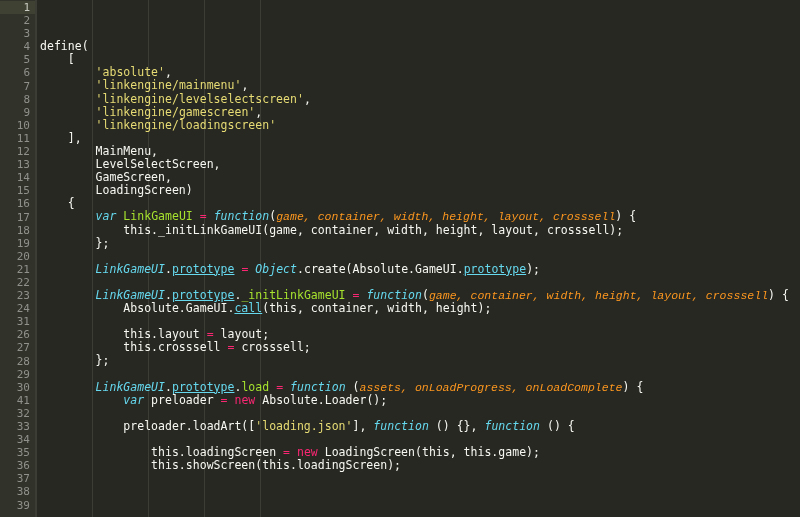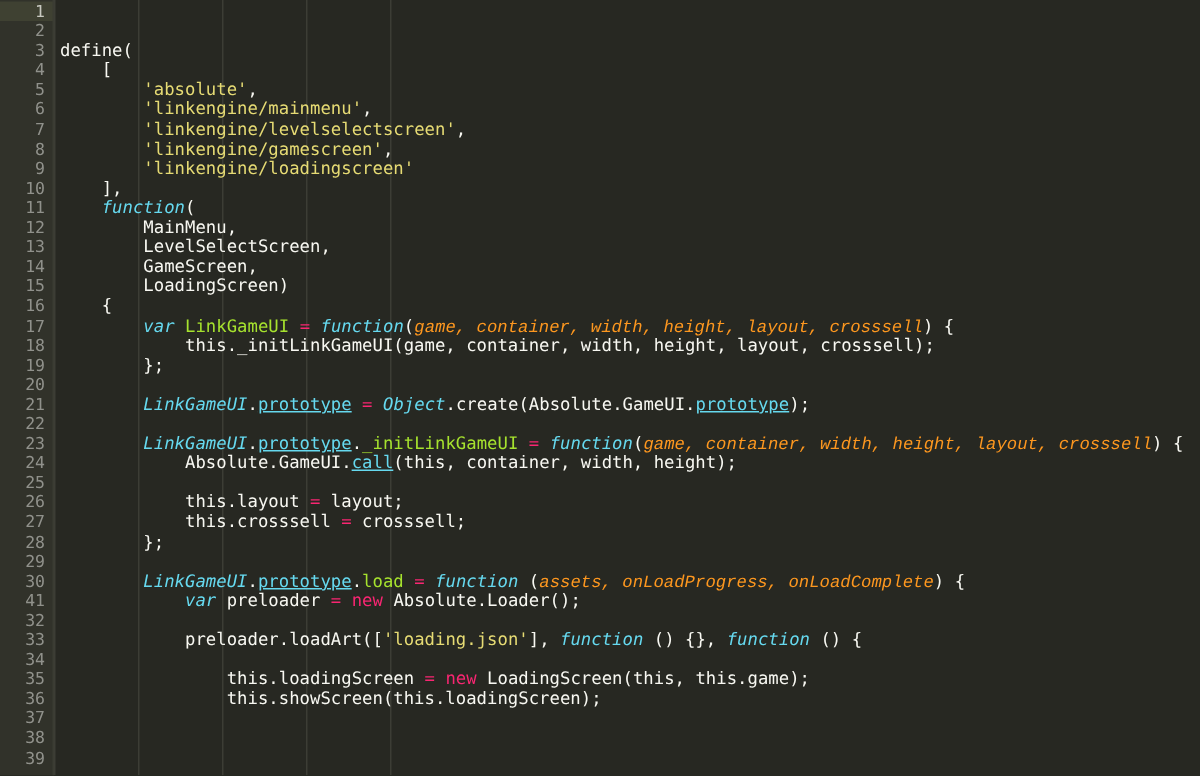--- a/index.html
+++ b/index.html
@@ -52,21 +52,21 @@
   .gutter-line.active {
     background: #3f4132;
     color: #c8c9c0;
   }
 
   
   #code-wrap {
     position: relative;
     flex: 1 1 auto;
     background: #272822;
-    padding-top: 1px;
+    padding-top: 14px;
     overflow: hidden;
   }
   
   #guides {
     position: absolute;
     top: 0; left: 0; right: 0; bottom: 0;
     pointer-events: none;
     z-index: 0;
   }
   .guide {
@@ -123,21 +123,21 @@
       <div class="gutter-line">15</div>
       <div class="gutter-line">16</div>
       <div class="gutter-line">17</div>
       <div class="gutter-line">18</div>
       <div class="gutter-line">19</div>
       <div class="gutter-line">20</div>
       <div class="gutter-line">21</div>
       <div class="gutter-line">22</div>
       <div class="gutter-line">23</div>
       <div class="gutter-line">24</div>
-      <div class="gutter-line">25</div>
+      <div class="gutter-line">31</div>
       <div class="gutter-line">26</div>
       <div class="gutter-line">27</div>
       <div class="gutter-line">28</div>
       <div class="gutter-line">29</div>
       <div class="gutter-line">30</div>
       <div class="gutter-line">41</div>
       <div class="gutter-line">32</div>
       <div class="gutter-line">33</div>
       <div class="gutter-line">34</div>
       <div class="gutter-line">35</div>
@@ -159,21 +159,20 @@
         <div class="code-line">&nbsp;</div>
         <div class="code-line">&nbsp;</div>
         <div class="code-line"><span class="t-plain">define(</span></div>
         <div class="code-line"><span class="t-plain">    [</span></div>
         <div class="code-line"><span class="t-plain">        </span><span class="t-str">'absolute'</span><span class="t-punc">,</span></div>
         <div class="code-line"><span class="t-plain">        </span><span class="t-str">'linkengine/mainmenu'</span><span class="t-punc">,</span></div>
         <div class="code-line"><span class="t-plain">        </span><span class="t-str">'linkengine/levelselectscreen'</span><span class="t-punc">,</span></div>
         <div class="code-line"><span class="t-plain">        </span><span class="t-str">'linkengine/gamescreen'</span><span class="t-punc">,</span></div>
         <div class="code-line"><span class="t-plain">        </span><span class="t-str">'linkengine/loadingscreen'</span></div>
         <div class="code-line"><span class="t-plain">    ],</span></div>
-        <div class="code-line"><span class="t-plain">    </span><span class="t-kw">function</span><span class="t-punc">(</span></div>
         <div class="code-line"><span class="t-plain">        MainMenu,</span></div>
         <div class="code-line"><span class="t-plain">        LevelSelectScreen,</span></div>
         <div class="code-line"><span class="t-plain">        GameScreen,</span></div>
         <div class="code-line"><span class="t-plain">        LoadingScreen)</span></div>
         <div class="code-line"><span class="t-plain">    {</span></div>
         <div class="code-line"><span class="t-plain">        </span><span class="t-kw">var</span><span class="t-plain"> </span><span class="t-fn">LinkGameUI</span><span class="t-plain"> </span><span class="t-op">=</span><span class="t-plain"> </span><span class="t-kw">function</span><span class="t-punc">(</span><span class="t-param">game, container, width, height, layout, crosssell</span><span class="t-punc">) {</span></div>
         <div class="code-line"><span class="t-plain">            this._initLinkGameUI(game, container, width, height, layout, crosssell);</span></div>
         <div class="code-line"><span class="t-plain">        };</span></div>
         <div class="code-line">&nbsp;</div>
         <div class="code-line"><span class="t-plain">        </span><span class="t-cls">LinkGameUI</span><span class="t-punc">.</span><span class="t-prop">prototype</span><span class="t-plain"> </span><span class="t-op">=</span><span class="t-plain"> </span><span class="t-cls">Object</span><span class="t-punc">.</span><span class="t-plain">create(Absolute.GameUI.</span><span class="t-prop">prototype</span><span class="t-punc">);</span></div>

